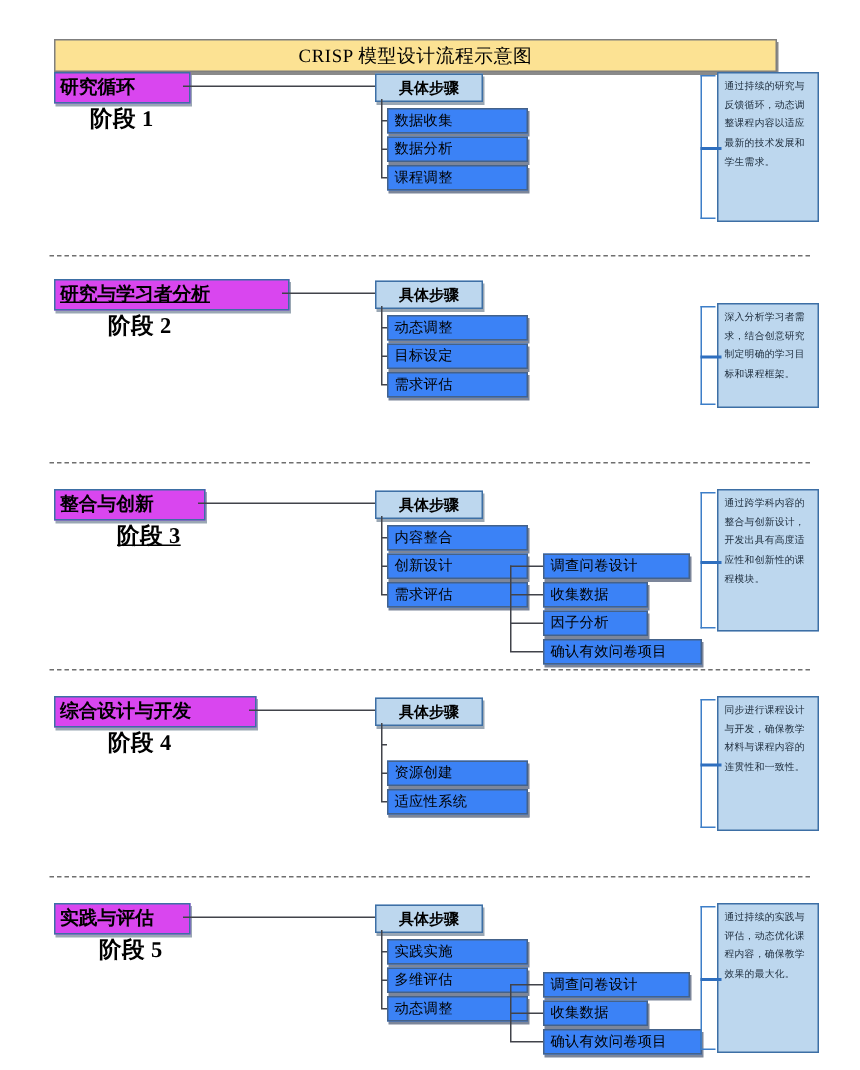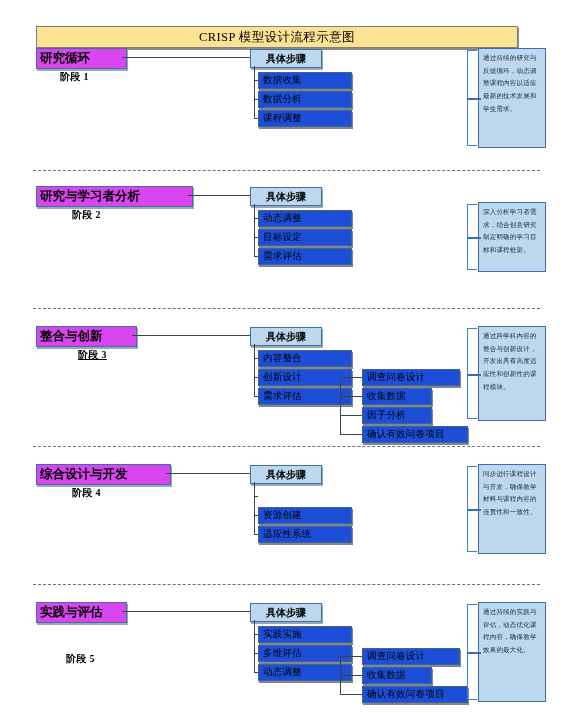--- a/index.html
+++ b/index.html
@@ -22,35 +22,35 @@
            border-top:1px dashed #6f6f6f;}
 
   
   .phase-box{
     position:absolute;height:19px;background:#d946ef;
     border:1px solid #3d6fa5;box-shadow:1px 2px 0 #9aa7b4;
     display:flex;align-items:center;padding-left:3px;
     font-size:12.5px;font-weight:bold;white-space:nowrap;
   }
   .phase-sub{
-    position:absolute;font-size:10px;white-space:nowrap;
+    position:absolute;font-size:15px;white-space:nowrap;
     font-weight:bold;letter-spacing:.3px;
   }
 
   
   .steps-box{
     position:absolute;width:70px;height:17px;background:#BDD7EE;
     border:1px solid #3d6fa5;box-shadow:1px 2px 0 #9aa7b4;
     display:flex;align-items:center;justify-content:center;
     font-size:10px;font-weight:bold;white-space:nowrap;
   }
 
   
   .ybox{
-    position:absolute;height:15px;background:#1d4ed8;
+    position:absolute;height:15px;background:#3b82f6;
     border:1px solid #44628a;box-shadow:1px 2px 0 #7c869a;
     display:flex;align-items:center;padding-left:4px;
     font-size:9.5px;white-space:nowrap;letter-spacing:.2px;
   }
 
   
   .hline{position:absolute;height:0;border-top:1px solid #41434a;}
   .vline{position:absolute;width:0;border-left:1px solid #41434a;}
 
   
@@ -86,21 +86,21 @@
       <div class="ybox" style="left: 258px; top: 110px; width: 88px;">课程调整</div>
       <div class="hline" style="left: 254px; top: 118px; width: 4px;"></div>
       <div class="vline" style="left: 254px; top: 66px; height: 52px;"></div>
       <div class="note" style="left: 478px; top: 48px; width: 68px; height: 100px;">通过持续的研究与反馈循环，动态调整课程内容以适应最新的技术发展和学生需求。</div>
       <div class="brace" style="left: 461px; top: 50px; width: 17px; height: 96px;">
         <span class="bv"></span>
         <span class="bt"></span>
         <span class="bb"></span>
         <span class="bm"></span>
       </div>
-      <div class="phase-box" style="left: 36px; top: 186px; width: 152px;">研究与学习者分析</div>
+      <div class="phase-box" style="left: 36px; top: 186px; width: 152px; text-decoration: underline;">研究与学习者分析</div>
       <div class="phase-sub" style="left: 72px; top: 208px;">阶段 2</div>
       <div class="hline" style="left: 188px; top: 195px; width: 62px;"></div>
       <div class="steps-box" style="left: 250px; top: 187px;">具体步骤</div>
       <div class="ybox" style="left: 258px; top: 210px; width: 88px;">动态调整</div>
       <div class="hline" style="left: 254px; top: 218px; width: 4px;"></div>
       <div class="ybox" style="left: 258px; top: 229px; width: 88px;">目标设定</div>
       <div class="hline" style="left: 254px; top: 237px; width: 4px;"></div>
       <div class="ybox" style="left: 258px; top: 248px; width: 88px;">需求评估</div>
       <div class="hline" style="left: 254px; top: 256px; width: 4px;"></div>
       <div class="vline" style="left: 254px; top: 204px; height: 52px;"></div>
@@ -151,21 +151,21 @@
       <div class="hline" style="left: 254px; top: 534px; width: 4px;"></div>
       <div class="vline" style="left: 254px; top: 482px; height: 52px;"></div>
       <div class="note" style="left: 478px; top: 464px; width: 68px; height: 90px;">同步进行课程设计与开发，确保教学材料与课程内容的连贯性和一致性。</div>
       <div class="brace" style="left: 461px; top: 466px; width: 17px; height: 86px;">
         <span class="bv"></span>
         <span class="bt"></span>
         <span class="bb"></span>
         <span class="bm"></span>
       </div>
       <div class="phase-box" style="left: 36px; top: 602px; width: 86px;">实践与评估</div>
-      <div class="phase-sub" style="left: 66px; top: 624px; margin-top: 28px;">阶段 5</div>
+      <div class="phase-sub" style="left: 66px; top: 624px;">阶段 5</div>
       <div class="hline" style="left: 122px; top: 611px; width: 128px;"></div>
       <div class="steps-box" style="left: 250px; top: 603px;">具体步骤</div>
       <div class="ybox" style="left: 258px; top: 626px; width: 88px;">实践实施</div>
       <div class="hline" style="left: 254px; top: 634px; width: 4px;"></div>
       <div class="ybox" style="left: 258px; top: 645px; width: 88px;">多维评估</div>
       <div class="hline" style="left: 254px; top: 653px; width: 4px;"></div>
       <div class="ybox" style="left: 258px; top: 664px; width: 88px;">动态调整</div>
       <div class="hline" style="left: 254px; top: 672px; width: 4px;"></div>
       <div class="vline" style="left: 254px; top: 620px; height: 52px;"></div>
       <div class="hline" style="left: 346px; top: 672px;"></div>

